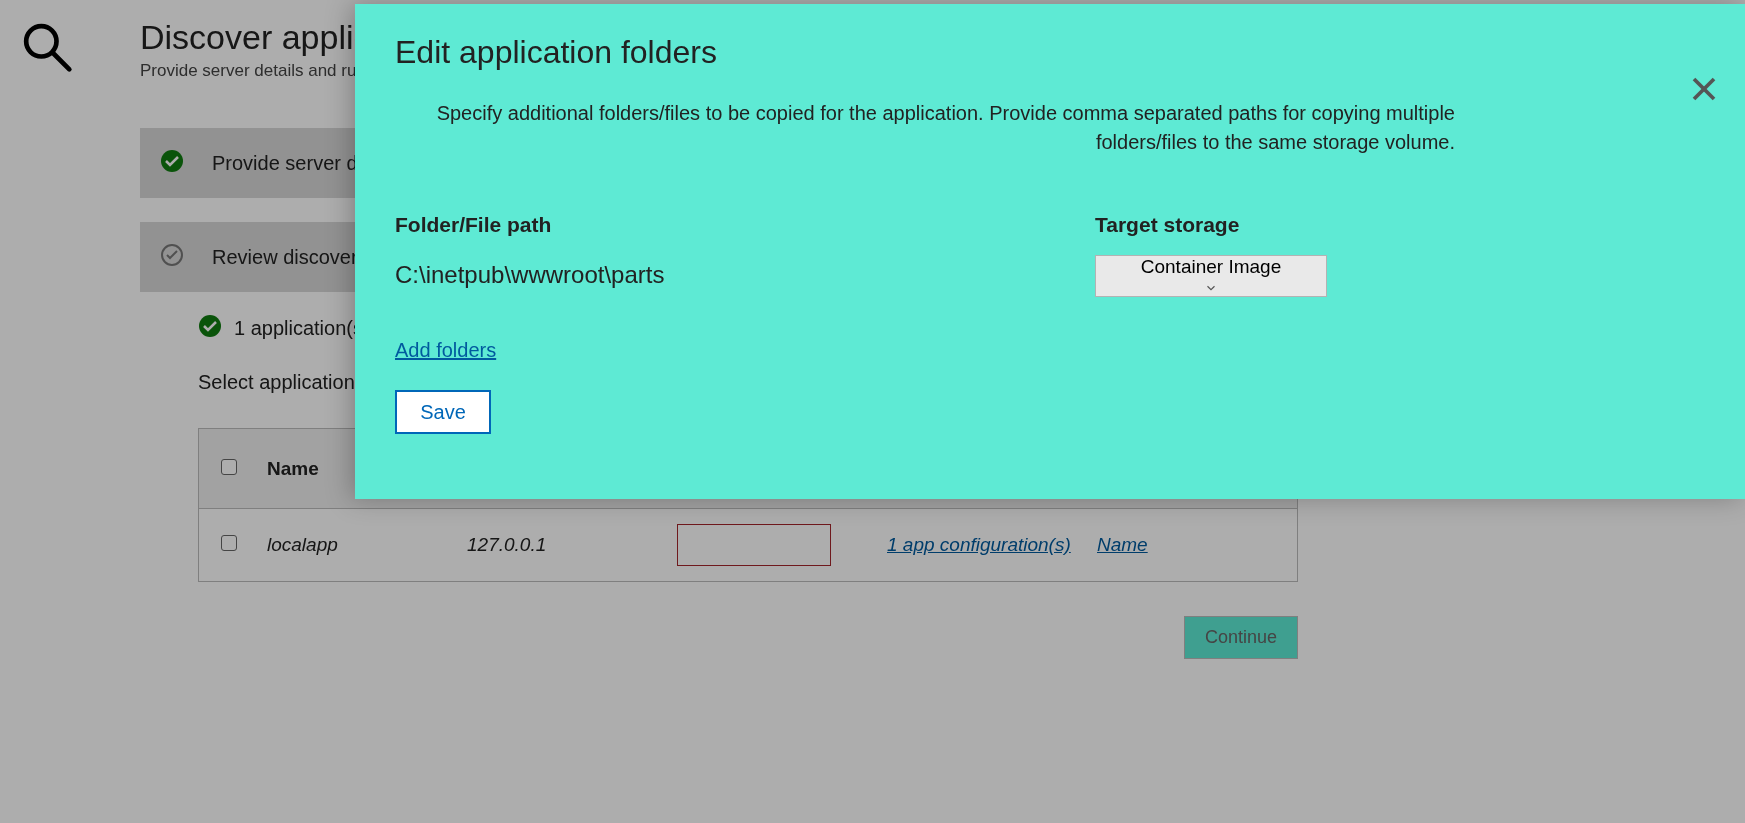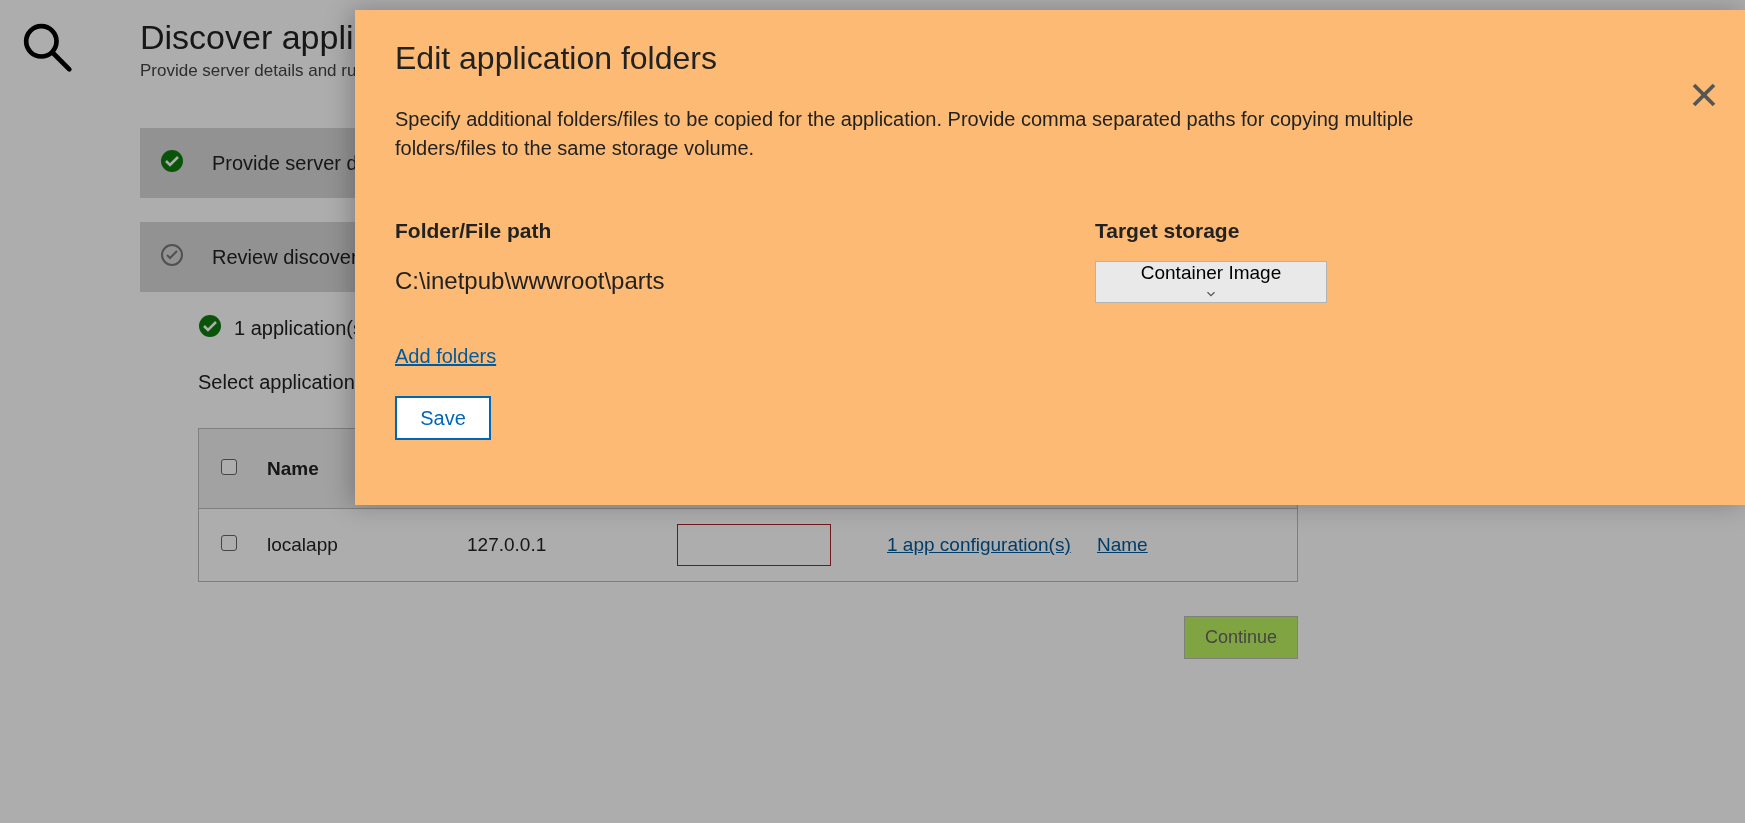--- a/index.html
+++ b/index.html
@@ -18,36 +18,36 @@
     .check-circle-gray { width: 24px; height: 24px; }
     .step-label { font-size: 20px; color: #222; }
 
     .discovered { display: flex; align-items: center; gap: 12px; margin: 22px 0 0 58px; font-size: 20px; color: #222; }
     .select-label { margin: 28px 0 0 58px; font-size: 20px; color: #222; }
 
     .table-wrap { margin: 34px 0 0 58px; border: 1px solid #bcbcbc; width: 1100px; }
     .thead, .trow { display: grid; grid-template-columns: 60px 200px 210px 210px 210px 210px; align-items: center; }
     .thead { background: #efefef; border-bottom: 1px solid #bcbcbc; min-height: 80px; padding: 10px 0; }
     .th { font-size: 19px; font-weight: 700; color: #222; padding: 0 8px; }
-    .trow { min-height: 72px; }
+    .trow { min-height: 72px; font-style: italic; }
     .td { font-size: 19px; color: #222; padding: 0 8px; }
     .td a, .link { color: #005a9e; text-decoration: underline; cursor: pointer; }
     .chk { width: 16px; height: 16px; border: 1px solid #666; border-radius: 3px; display: inline-block; margin-left: 14px; background: #fff; }
     .target-input { width: 154px; height: 42px; border: 1px solid #a4262c; background: #fff; }
-    .btn-continue { border: 1px solid #bcbcbc; background: #bef264; color: #666; padding: 10px 20px; font-size: 18px; }
+    .btn-continue { border: 1px solid #bcbcbc; background: #5eead4; color: #666; padding: 10px 20px; font-size: 18px; }
 
     
     .scrim { position: absolute; inset: 0; background: rgba(0,0,0,.32); }
 
     
-    .modal { position: absolute; left: 355px; top: 10px; right: 0; height: 495px; background: #fdba74; box-shadow: -4px 0 24px rgba(0,0,0,.25); }
+    .modal { position: absolute; left: 355px; top: 4px; right: 0; height: 495px; background: #5eead4; box-shadow: -4px 0 24px rgba(0,0,0,.25); }
     .modal-inner { padding: 30px 40px; position: relative; height: 100%; }
     .modal-title { font-size: 32px; font-weight: 400; color: #222; }
     .modal-close { position: absolute; right: 26px; top: 70px; cursor: pointer; }
-    .modal-desc { font-size: 20px; color: #222; margin-top: 28px; max-width: 1060px; line-height: 1.45; }
+    .modal-desc { font-size: 20px; color: #222; margin-top: 28px; max-width: 1060px; line-height: 1.45; text-align: right; }
 
     .cols { display: grid; grid-template-columns: 680px 460px; gap: 20px; margin-top: 56px; }
     .col-header { font-size: 21px; font-weight: 600; color: #222; }
     .path-val { font-size: 24px; color: #222; margin-top: 24px; }
     .select { margin-top: 18px; width: 232px; height: 42px; border: 1px solid #b3b3b3; background: #e9e9e9; font-size: 19px; padding: 0 10px; display: flex; align-items: center; justify-content: space-between; cursor: pointer; flex-direction: column; }
     .chev { width: 14px; height: 14px; }
 
     .add-link { display: inline-block; margin-top: 42px; font-size: 20px; }
     .save-btn { display: block; margin-top: 28px; width: 96px; height: 44px; border: 2px solid #0067b8; background: #fff; color: #0067b8; font-size: 20px; cursor: pointer; }
   </style>

